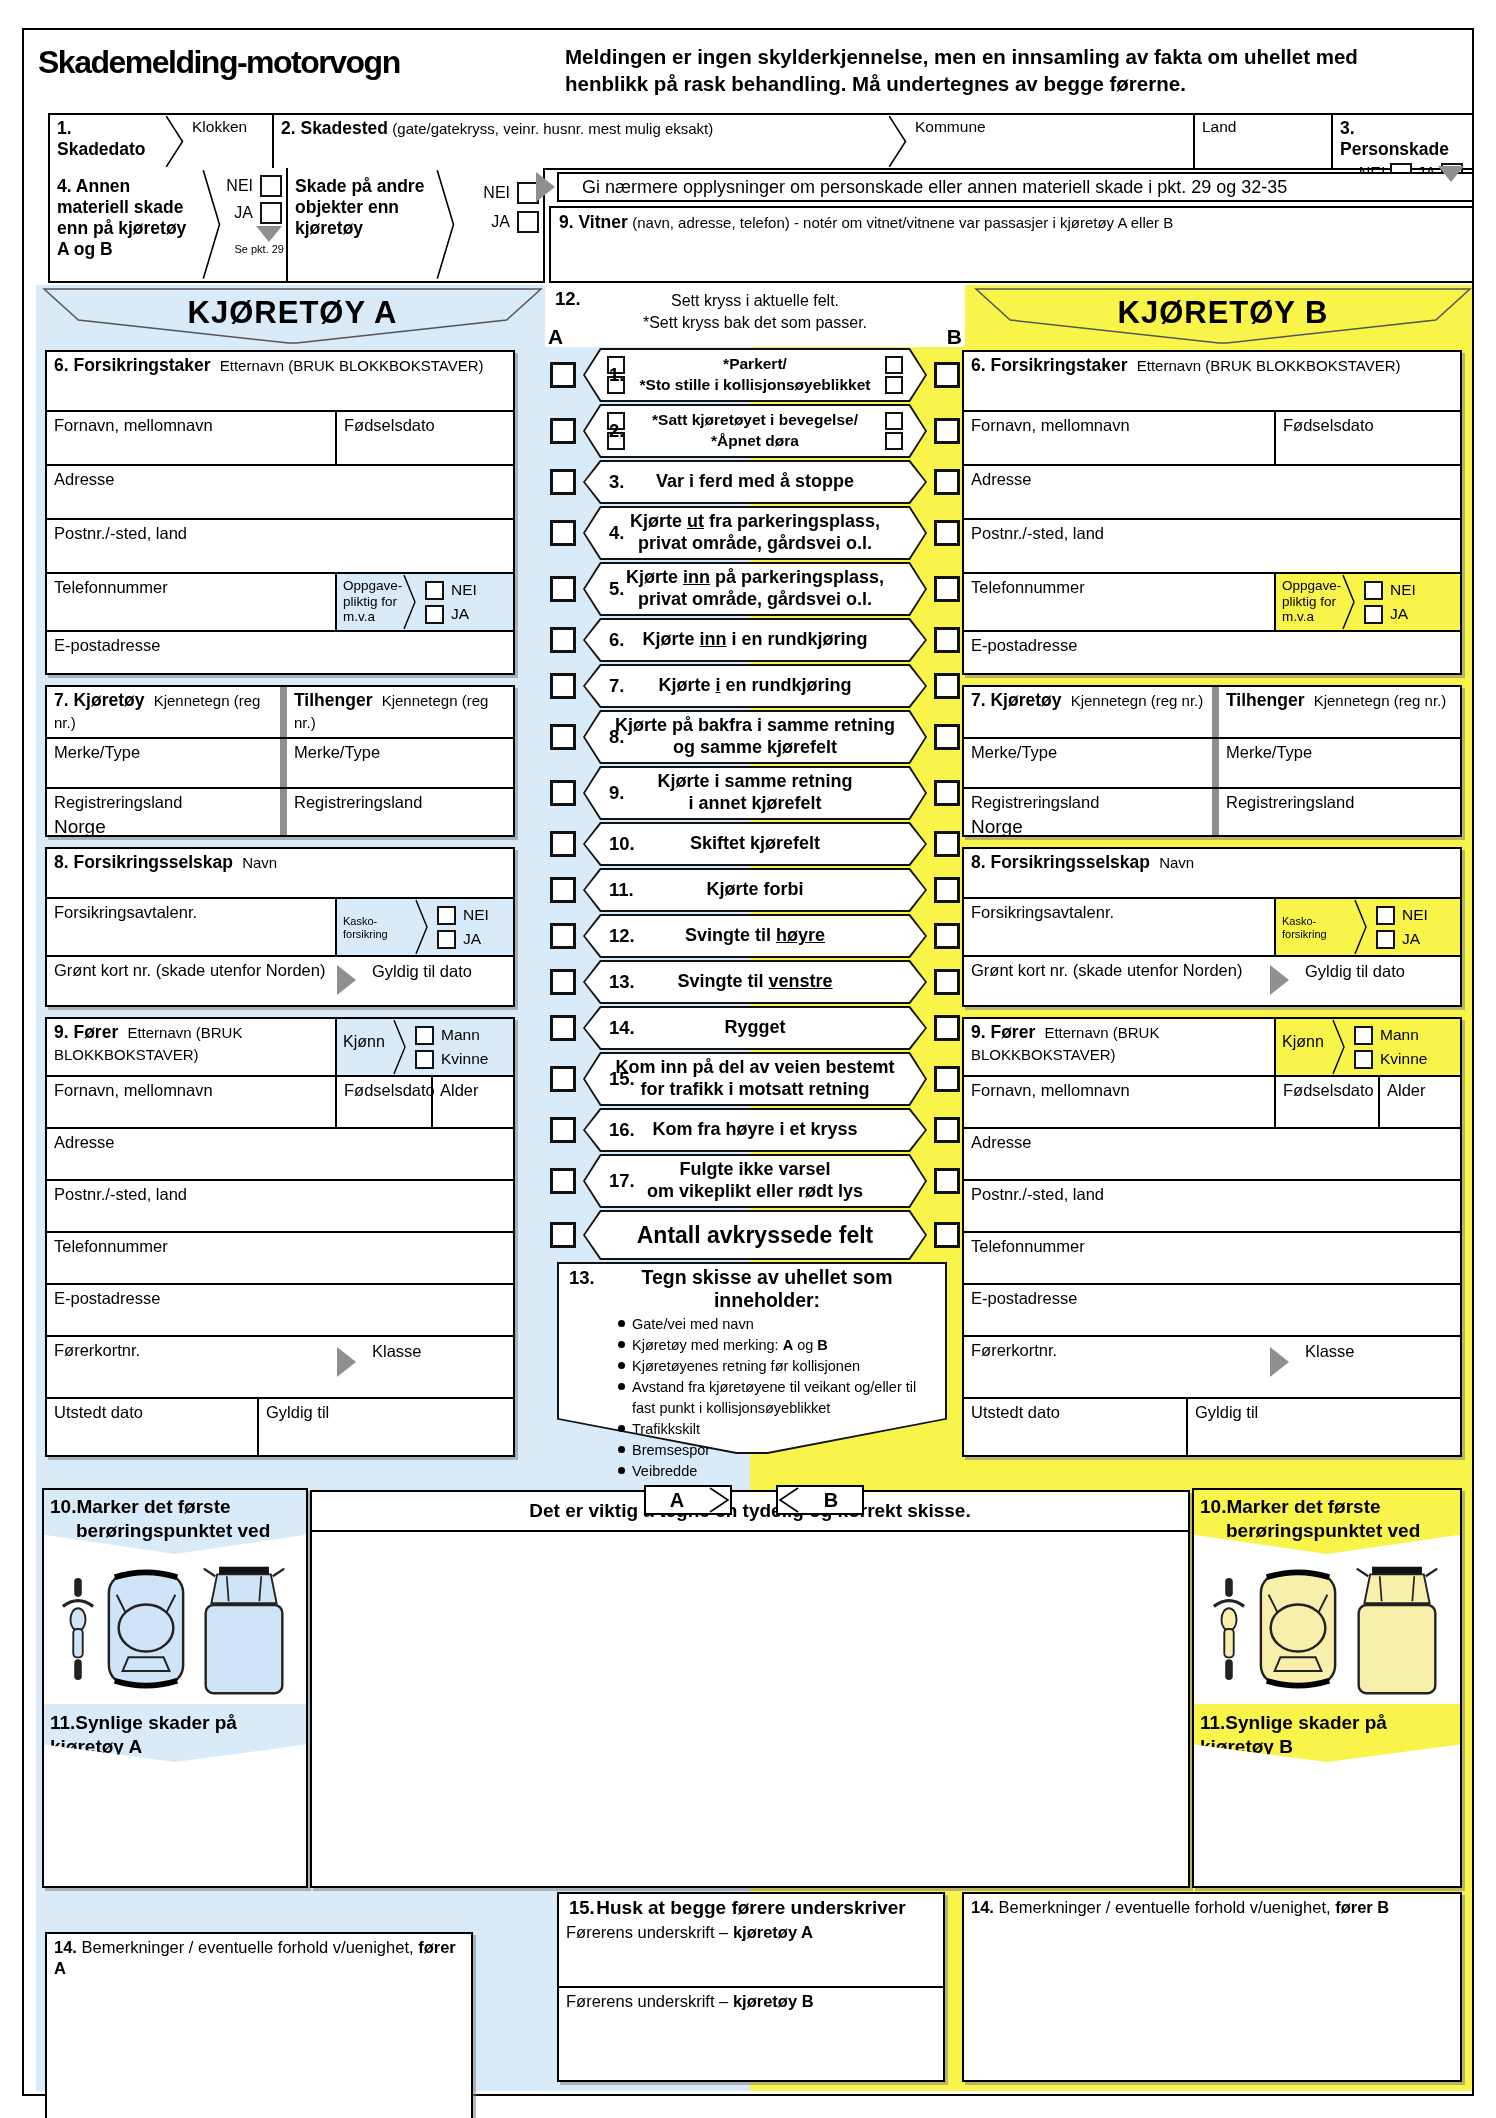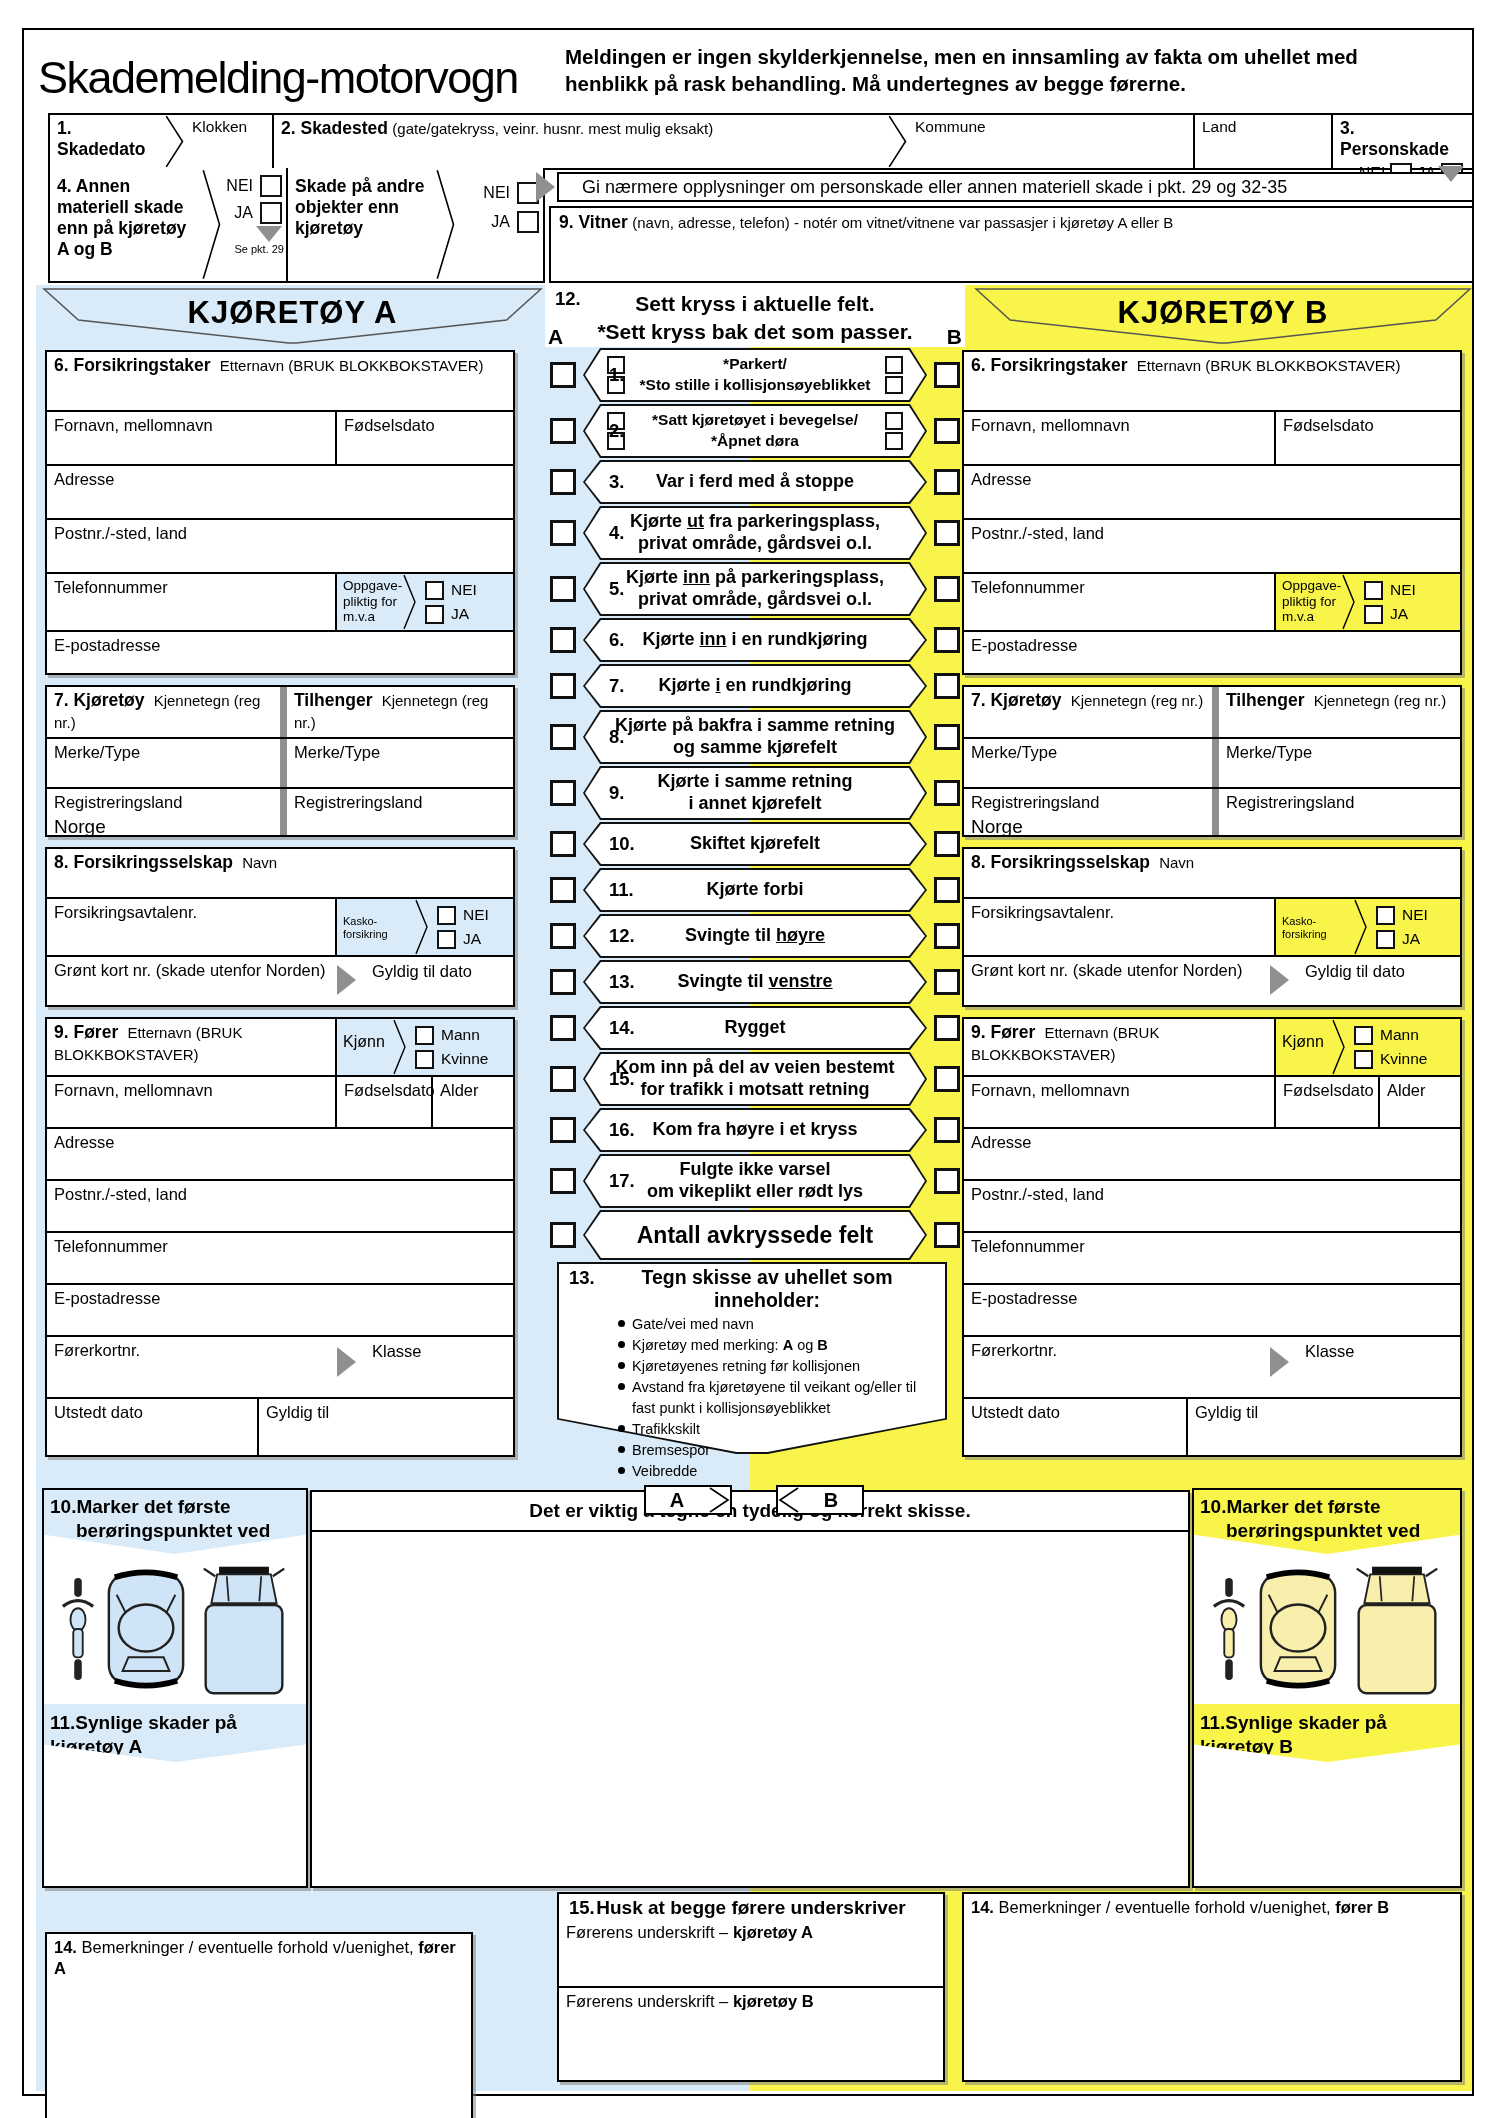--- a/index.html
+++ b/index.html
@@ -1,20 +1,20 @@
 <!DOCTYPE html>
 <html><head>
 <meta charset="utf-8">
 <style>
   *{margin:0;padding:0;box-sizing:border-box}
   html,body{background:#fff}
   body{width:1496px;height:2118px;position:relative;font-family:"Liberation Sans","DejaVu Sans",sans-serif;color:#000;overflow:hidden}
   b{font-weight:700}
   .formborder{position:absolute;left:22px;top:28px;width:1452px;height:2068px;border:2.5px solid #000;pointer-events:none}
-  .title{position:absolute;left:38px;top:52px;font-size:45px;font-weight:400;letter-spacing:-1.5px}
+  .title{position:absolute;left:38px;top:44px;font-size:32px;font-weight:700;letter-spacing:-1.5px}
   .subtitle{position:absolute;left:565px;top:44px;width:810px;font-size:20.5px;font-weight:700;line-height:1.3}
   
   .toprow1{position:absolute;left:48px;top:113px;width:1426px;height:57px;border:2px solid #000;display:flex;background:#fff}
   .toprow2{position:absolute;left:48px;top:168px;width:497px;height:115px;border:2px solid #000;border-top:none;display:flex;background:#fff}
   .cell{padding:3px 7px;font-size:15.5px}
   .bl{border-left:2px solid #000}
   .fttl{font-size:17.5px;font-weight:700}
   .hint{font-size:15px;font-weight:400}
   .flex1{flex:1;min-width:0}
   .chevcell{width:20px;flex:none;position:relative}
@@ -48,21 +48,21 @@
   .kjonntxt{font-size:16px;padding:14px 2px 0 6px;width:56px}
   .chevs{width:14px;align-self:stretch;flex:none}
   .cbcol{display:flex;flex-direction:column;justify-content:center;gap:5px;padding:0 4px 0 8px;flex:1}
   .cbrow{display:flex;align-items:center;gap:7px;font-size:15.5px}
   .col7{width:50%;min-width:0}
   .graybar{border-left:7px solid #8f8f8f}
   .norge{font-size:19px;padding:0 7px}
   
   .hdr12{position:absolute;left:545px;top:285px;width:420px;height:62px;background:#fff}
   .hdr12 .num{position:absolute;left:10px;top:3px;font-size:18.5px;font-weight:700}
-  .hdr12 .lines{text-align:center;font-weight:700;font-size:21px;padding-top:5px;line-height:1.35}
+  .hdr12 .lines{text-align:center;font-weight:400;font-size:16px;padding-top:5px;line-height:1.35}
   .hdr12 .ca{position:absolute;left:3px;bottom:-2px;font-size:21px;font-weight:700}
   .hdr12 .cbl{position:absolute;right:3px;bottom:-2px;font-size:21px;font-weight:700}
   .crows{position:absolute;left:545px;top:347px;width:420px}
   .crow{display:flex;align-items:center;padding:0 5px;position:relative}
   .hex{flex:1;align-self:stretch;margin:1px 7px;position:relative}
   .hex::before{content:"";position:absolute;inset:0;background:#111;clip-path:polygon(17px 0,calc(100% - 17px) 0,100% 50%,calc(100% - 17px) 100%,17px 100%,0 50%)}
   .hex::after{content:"";position:absolute;inset:2px;background:#fff;clip-path:polygon(16px 0,calc(100% - 16px) 0,100% 50%,calc(100% - 16px) 100%,16px 100%,0 50%)}
   .hexin{position:relative;z-index:1;height:100%;display:flex;flex-direction:column;justify-content:center;text-align:center;font-weight:700;font-size:18px;line-height:1.22;padding:4px 30px}
   .hexnum{position:absolute;left:26px;top:50%;transform:translateY(-50%);z-index:2;font-weight:700;font-size:18.5px}
   .un{text-decoration:underline}

